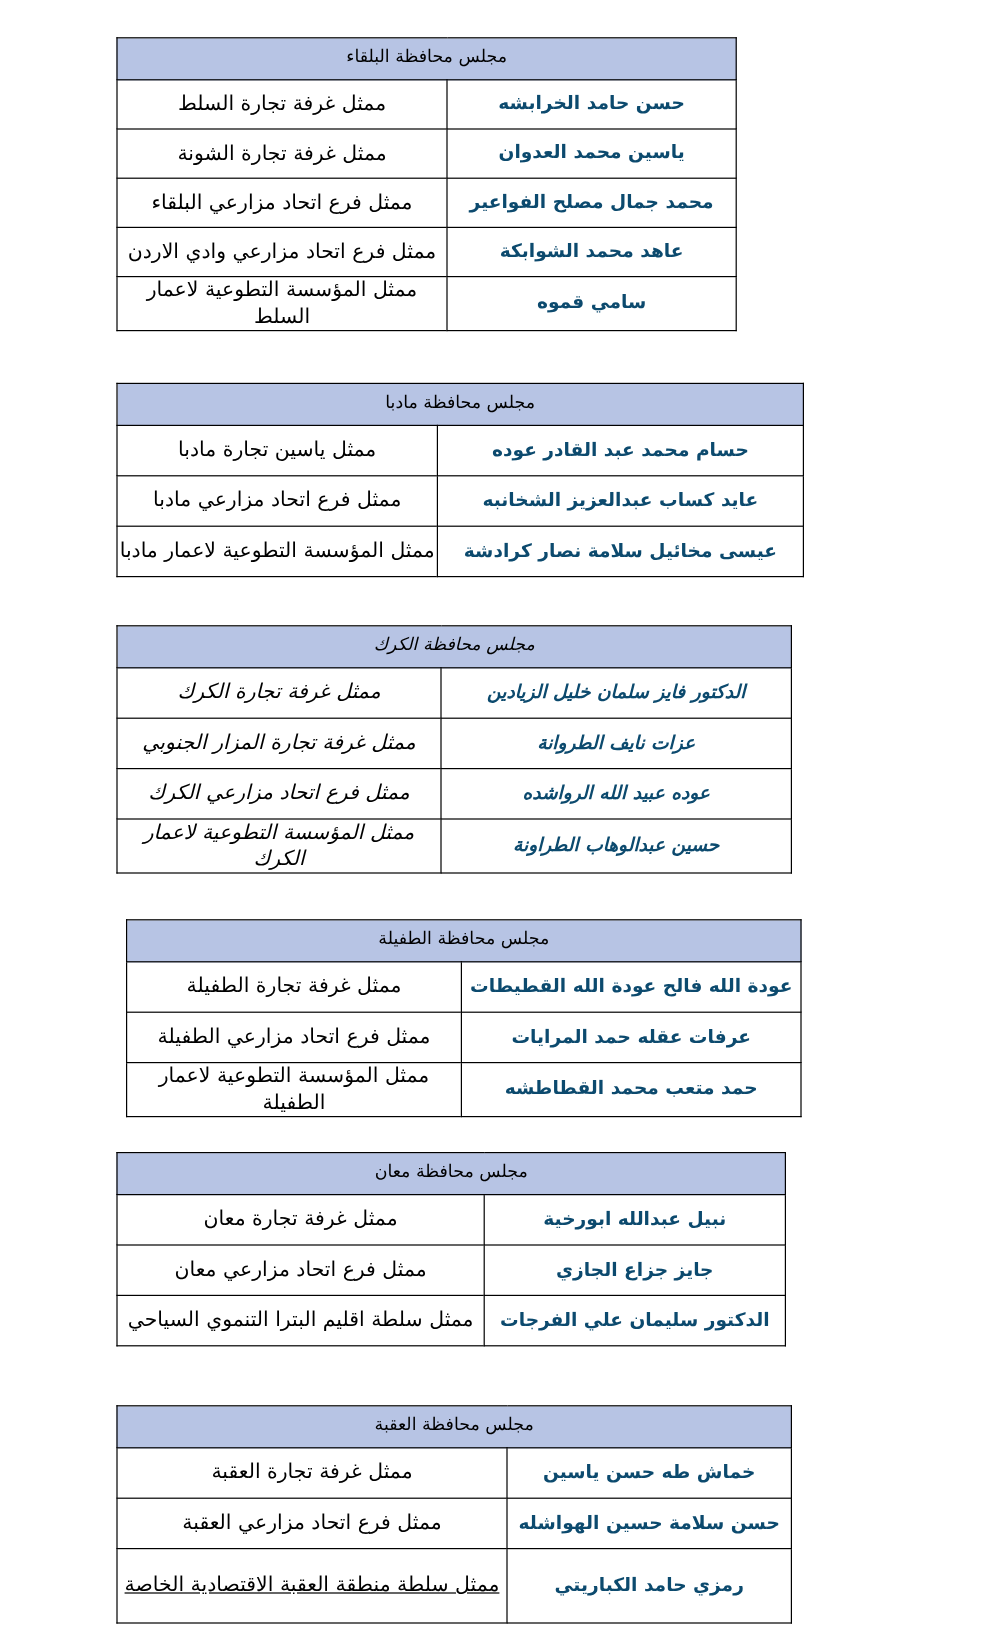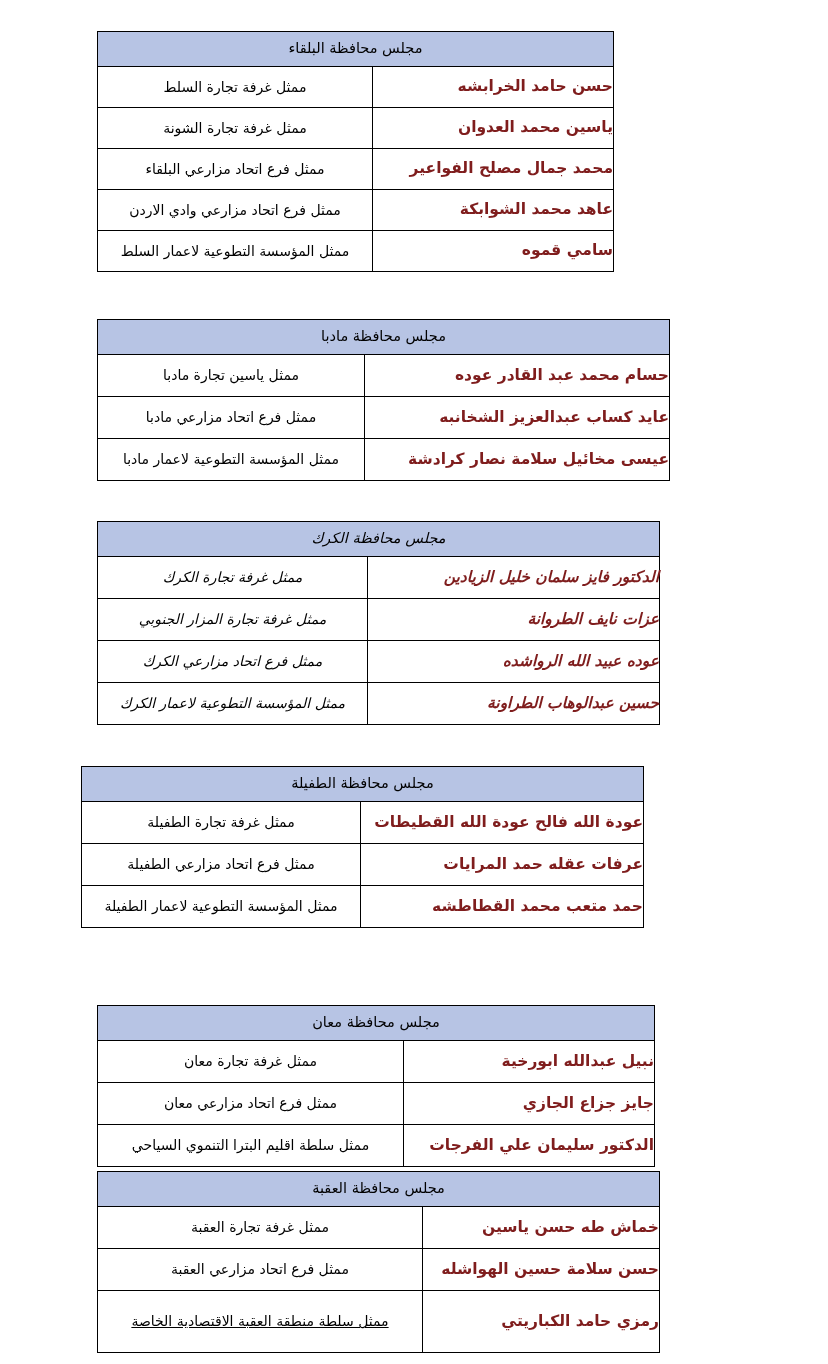--- a/index.html
+++ b/index.html
@@ -42,32 +42,33 @@
     text-align: center;
     font-weight: normal;
     font-size: 14.5px;
     color: #000000;
     height: 34px;
     line-height: 1.2;
     letter-spacing: 0.2px;
   }
 
   .cell-name {
+    text-align: center;
     font-weight: bold;
     font-size: 15.5px;
-    color: #7f1d1d;
+    color: #0c4a6e;
     line-height: 1.25;
     padding: 3px 2px;
     white-space: nowrap;
   }
 
   .cell-role {
     text-align: center;
     font-weight: normal;
-    font-size: 14px;
+    font-size: 17px;
     color: #000000;
     line-height: 1.3;
     padding: 4px 3px;
   }
 
   
   #table-balqa      { right: 214px; top: 31px;   width: 516px; }
   #table-balqa .col-name { width: 241px; }
   #table-balqa .col-role { width: 275px; }
   #table-balqa tbody tr { height: 41px; }
@@ -78,27 +79,27 @@
   #table-madaba .col-role { width: 267px; }
   #table-madaba tbody tr { height: 42px; }
 
   
   #table-karak      { right: 168px; top: 521px;  width: 562px; font-style: italic; }
   #table-karak .col-name { width: 292px; }
   #table-karak .col-role { width: 270px; }
   #table-karak tbody tr { height: 42px; }
 
   
-  #table-tafileh    { right: 184px; top: 766px;  width: 562px; }
+  #table-tafileh    { right: 160px; top: 766px;  width: 562px; }
   #table-tafileh .col-name { width: 283px; }
   #table-tafileh .col-role { width: 279px; }
   #table-tafileh tbody tr { height: 42px; }
 
   
-  #table-maan       { right: 173px; top: 1005px;  width: 557px; padding-left: 20px; }
+  #table-maan       { right: 173px; top: 960px;  width: 557px; padding-left: 20px; }
   #table-maan .col-name { width: 251px; }
   #table-maan .col-role { width: 306px; }
   #table-maan tbody tr { height: 42px; }
 
   
   #table-aqaba      { right: 168px; top: 1171px; width: 562px; }
   #table-aqaba .col-name { width: 237px; }
   #table-aqaba .col-role { width: 325px; }
   #table-aqaba tbody tr { height: 42px; }
   #table-aqaba tbody tr.tall { height: 62px; }

